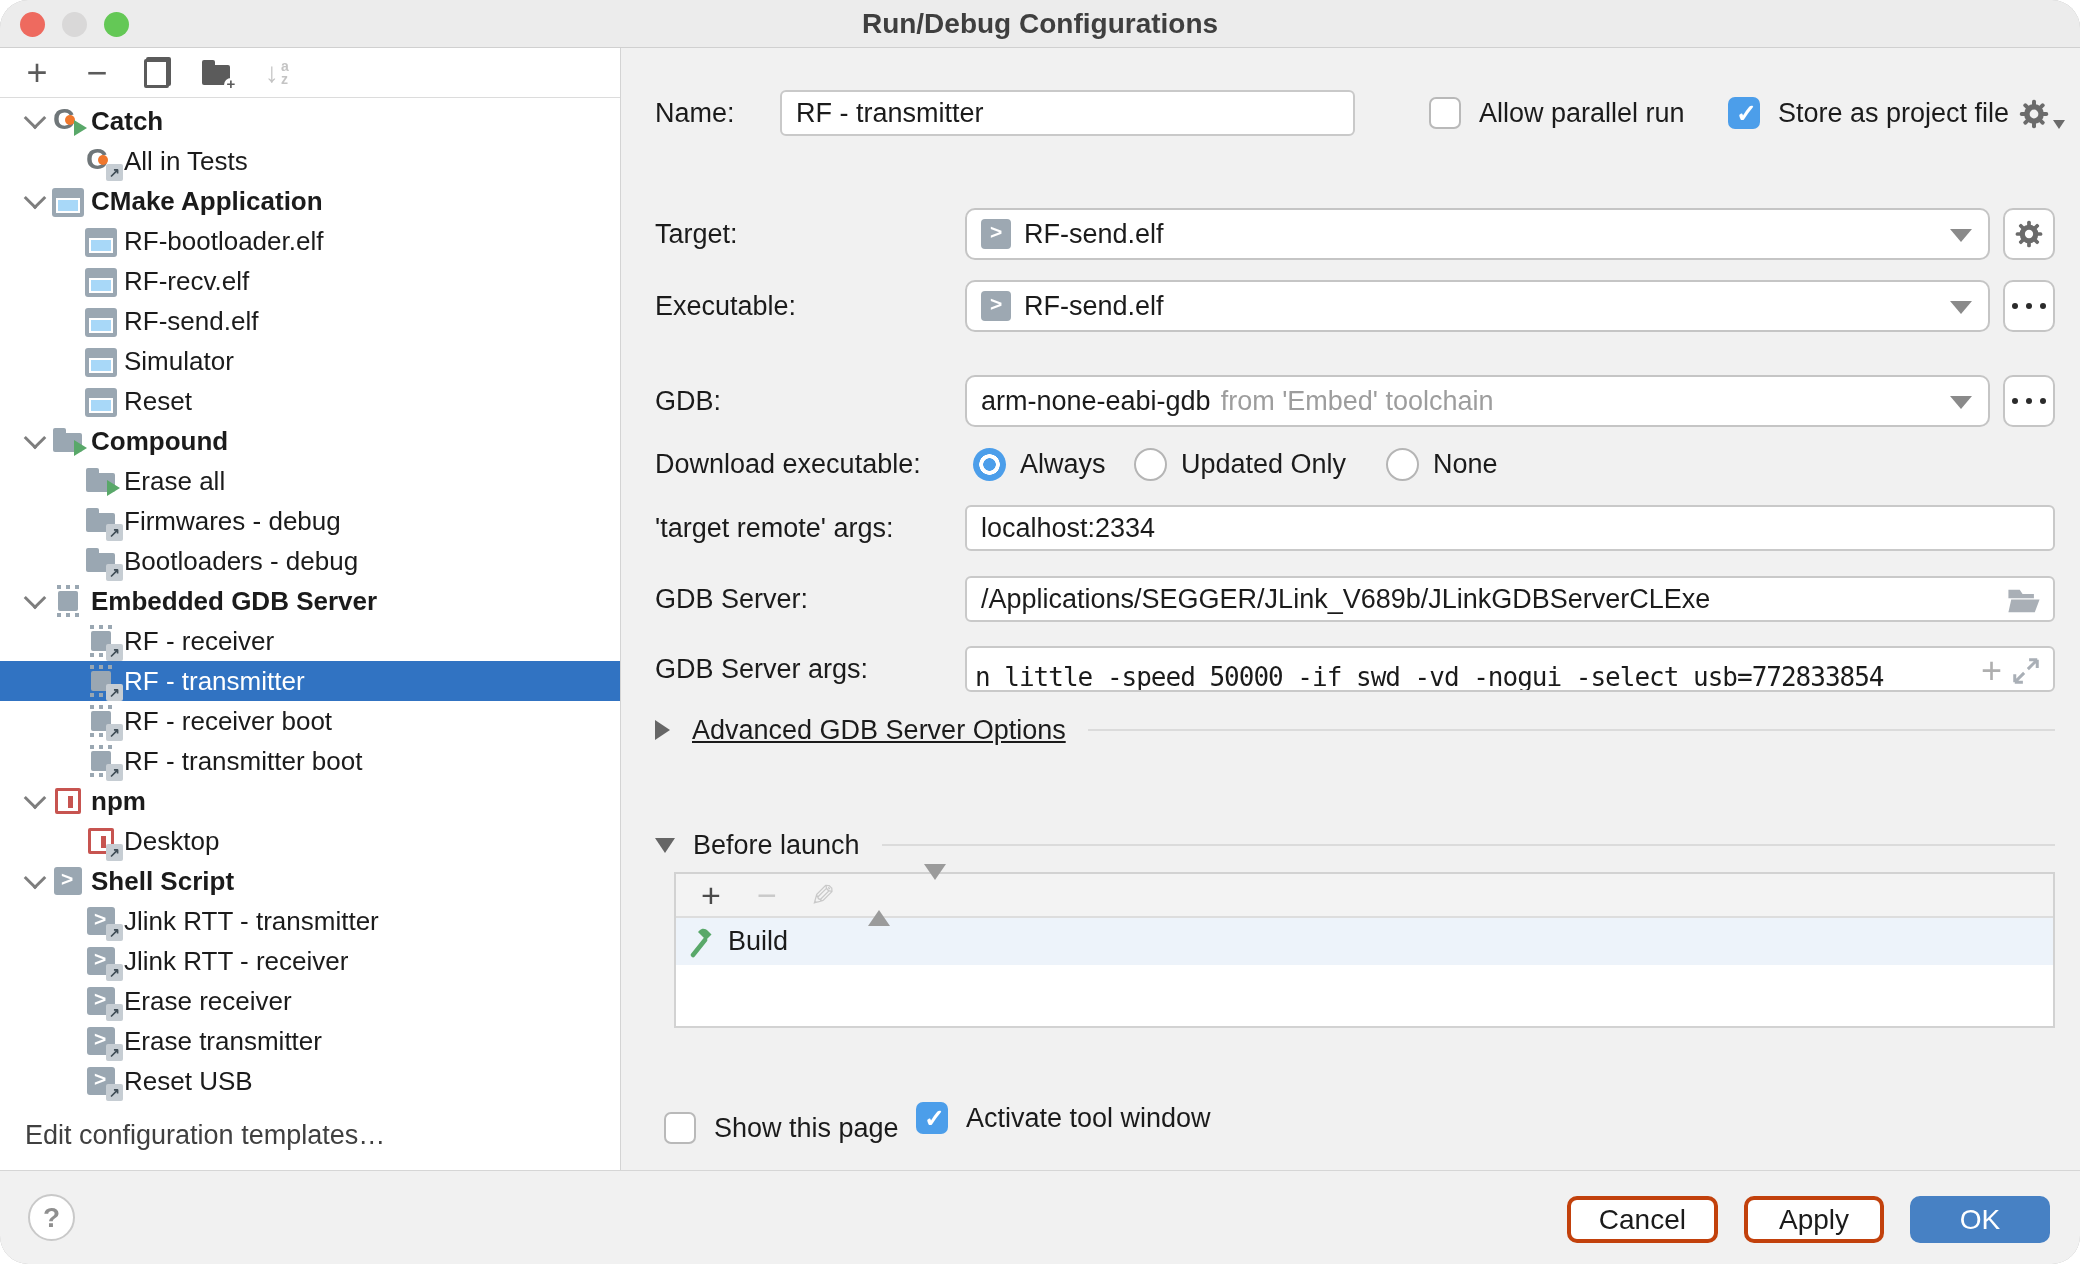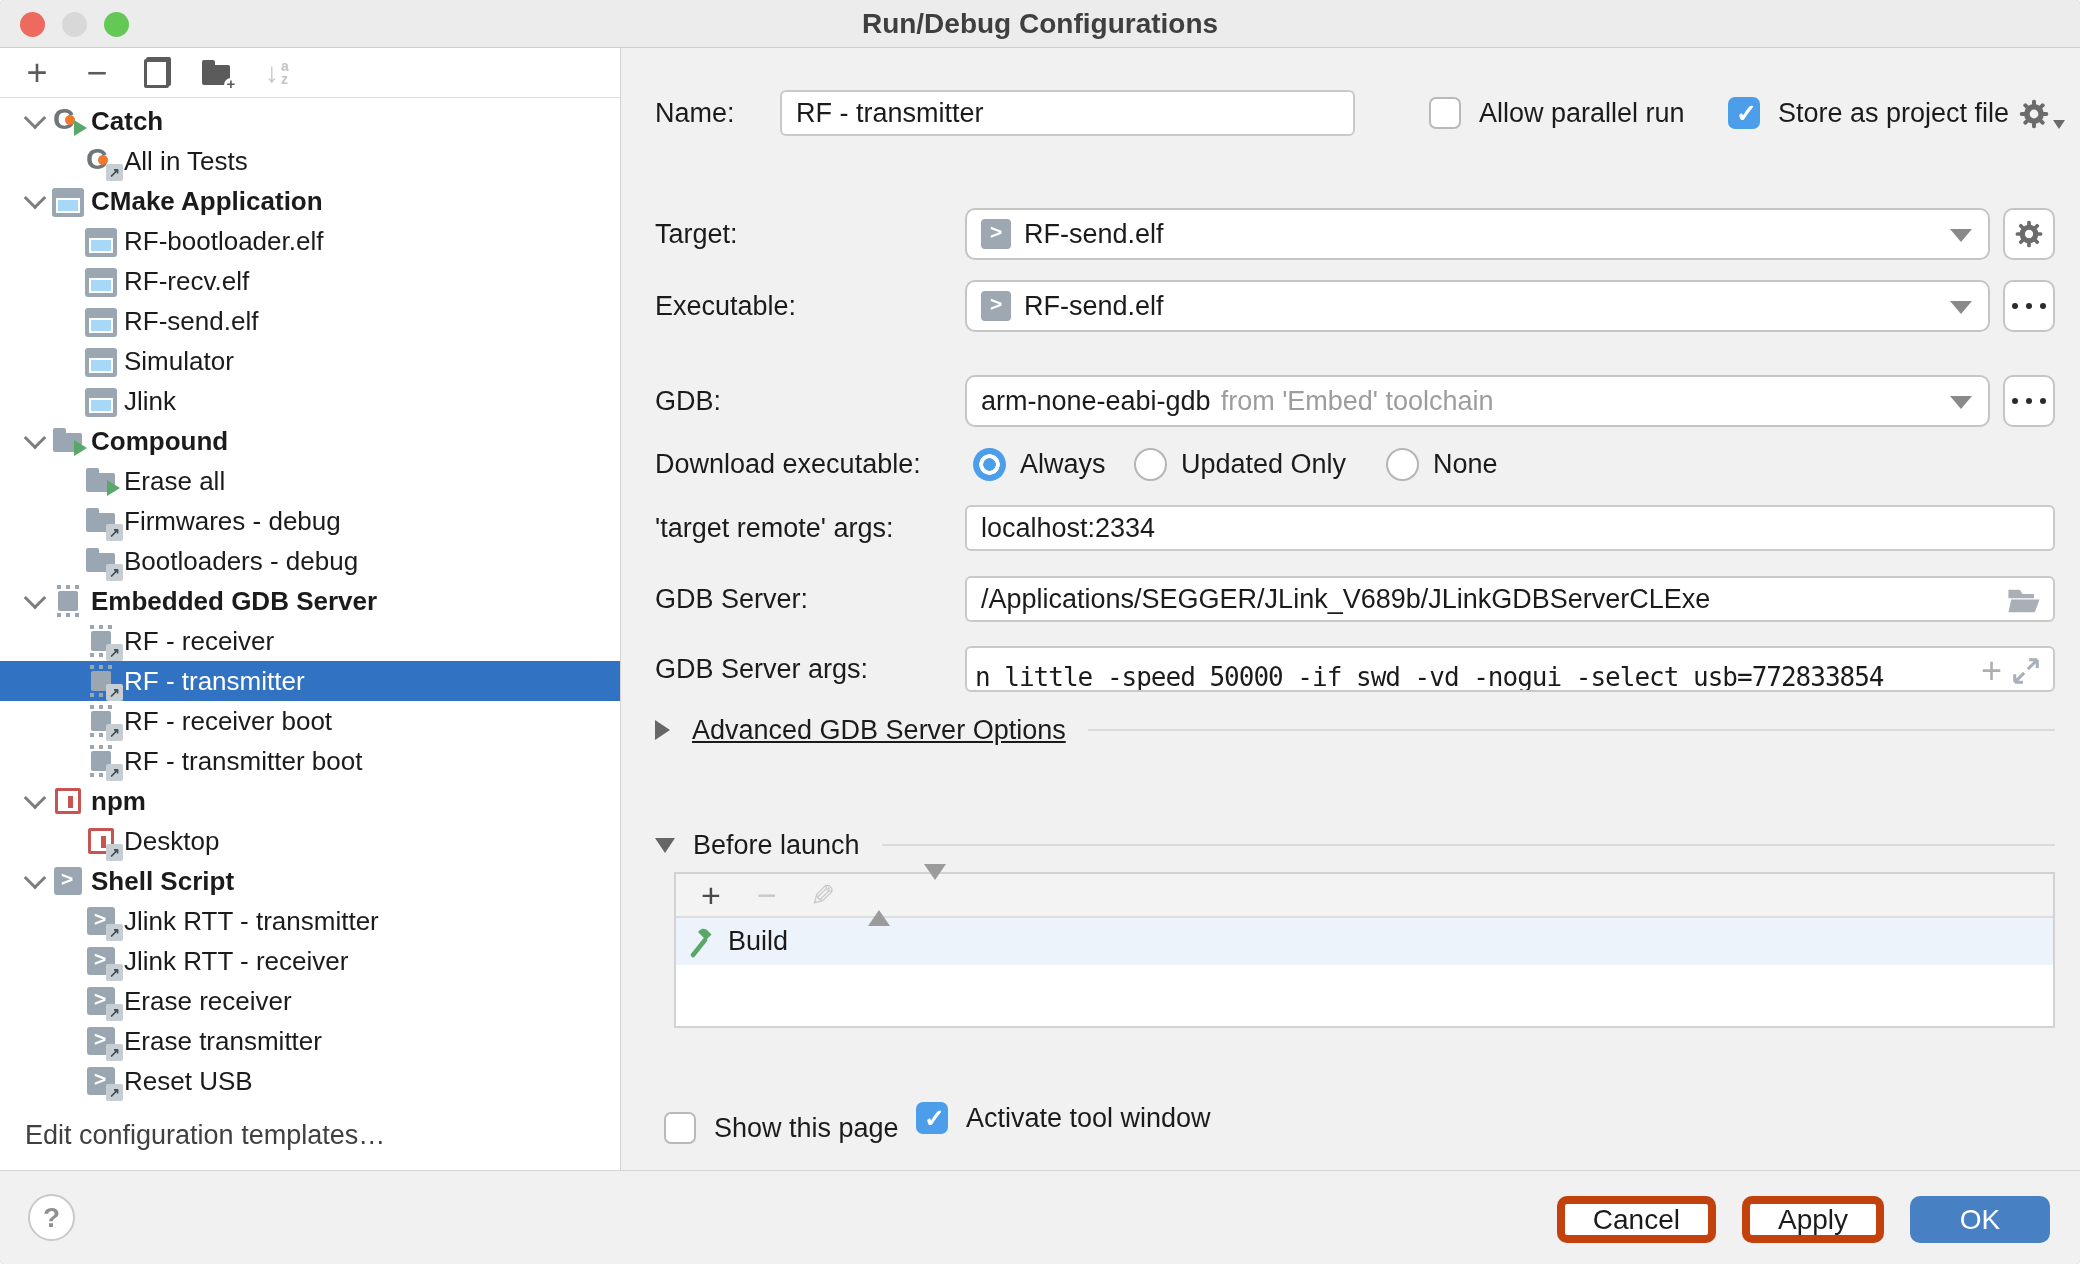--- a/index.html
+++ b/index.html
@@ -1,17 +1,17 @@
 <!DOCTYPE html>
 <html><head>
 <meta charset="utf-8">
 <style>
   * { box-sizing: border-box; margin: 0; padding: 0; }
   html,body { width:2080px; height:1264px; background:#ffffff; font-family:"Liberation Sans", sans-serif; }
-  .window { width:2080px; height:1264px; border-radius:4px; overflow:hidden; background:#F1F1F1; position:relative; box-shadow:0 0 0 1px #bbb inset; }
+  .window { width:2080px; height:1264px; border-radius:28px; overflow:hidden; background:#F1F1F1; position:relative; box-shadow:0 0 0 1px #bbb inset; }
 
   
   .titlebar { height:48px; background:#ECECEC; border-bottom:1px solid #D0D0D0; display:flex; align-items:center; justify-content:center; position:relative; }
   .title { font-size:28px; font-weight:700; color:#3F3F3F; }
   .traffic { position:absolute; left:20px; top:12px; display:flex; gap:17px; }
   .light { width:25px; height:25px; border-radius:50%; }
   .l-red { background:#EE6A5F; } .l-gray { background:#D9D8D8; } .l-green { background:#64C856; }
 
   
   .content { display:flex; height:1122px; }
@@ -109,21 +109,21 @@
   .bl-pencil::before { content:"✎"; font-size:30px; color:#C9C9C9; display:inline-block; transform:scaleX(-1); }
   .tri-up { width:0; height:0; border-bottom:16px solid #9B9B9B; border-left:11px solid transparent; border-right:11px solid transparent; }
   .tri-dn { width:0; height:0; border-top:16px solid #9B9B9B; border-left:11px solid transparent; border-right:11px solid transparent; }
   .blrow { height:47px; background:#EDF3FA; display:flex; align-items:center; padding-left:10px; font-size:27px; }
   .blrow .hammer { margin-right:10px; }
 
   
   .footer { height:94px; background:#F1F1F1; border-top:1px solid #D6D6D6; position:relative; }
   .help { position:absolute; left:28px; top:23px; width:47px; height:47px; border-radius:50%; background:#fff; border:2px solid #C9C9C9; display:flex; align-items:center; justify-content:center; font-size:28px; font-weight:700; color:#8F8F8F; }
   .fbtns { position:absolute; right:30px; top:25px; display:flex; gap:26px; }
-  .btn { height:47px; min-width:140px; padding:0 28px; background:#fff; border:8px solid #c2410c; border-radius:10px; font-size:28px; color:#1B1B1B; display:flex; align-items:center; justify-content:center; }
+  .btn { height:47px; min-width:140px; padding:0 28px; background:#fff; border:4px solid #c2410c; border-radius:10px; font-size:28px; color:#1B1B1B; display:flex; align-items:center; justify-content:center; }
   .btn.primary { background:#4781C4; border-color:#4781C4; color:#fff; }
 
   .gearwrap { display:flex; align-items:flex-end; }
   .gear-caret { width:0; height:0; border-top:9px solid #6B6B6B; border-left:6px solid transparent; border-right:6px solid transparent; margin-left:2px; margin-bottom:2px; }
 </style>
 </head>
 <body>
 
 <div class="window">
 
@@ -194,21 +194,21 @@
             <span class="tlabel">RF-send.elf</span>
           </div>
           <div class="trow">
             <span class="tindent"></span>
             <span class="ic ic-cmake"></span>
             <span class="tlabel">Simulator</span>
           </div>
           <div class="trow">
             <span class="tindent"></span>
             <span class="ic ic-cmake"></span>
-            <span class="tlabel">Jlink</span>
+            <span class="tlabel">Reset</span>
           </div>
           <div class="trow group">
             <span class="chev"></span>
             <span class="ic ic-folder">
               <span class="play"></span>
             </span>
             <span class="tlabel">Compound</span>
           </div>
           <div class="trow">
             <span class="tindent"></span>

